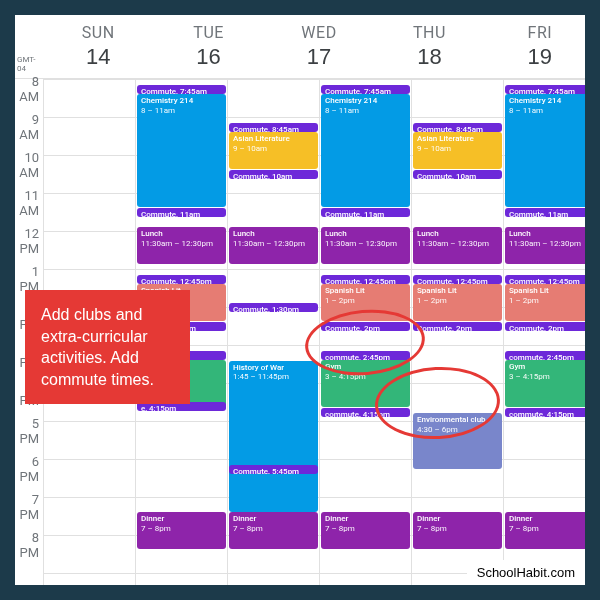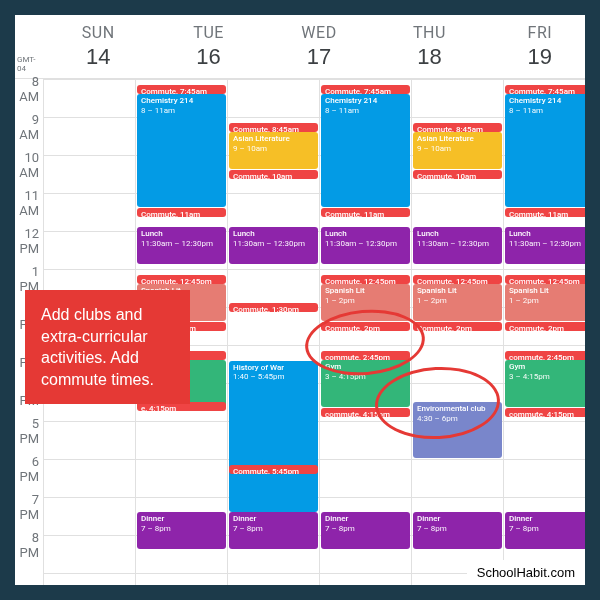--- a/index.html
+++ b/index.html
@@ -13,21 +13,21 @@
 .day-num{font-size:22px;color:#3c4043;margin-top:2px;font-family:'Google Sans',Arial}
 .grid{display:flex;position:relative}
 .time-col{width:28px}
 .time-lbl{height:38px;font-size:13px;color:#70757a;text-align:right;padding-right:4px;position:relative;top:-5px}
 .days{flex:1;display:flex;position:relative}
 .day-col{flex:1;border-left:1px solid #e0e0e0;position:relative}
 .hour-line{height:38px;border-top:1px solid #e0e0e0}
 .ev{position:absolute;left:1px;right:1px;border-radius:3px;color:#fff;font-size:8px;padding:2px 4px;overflow:hidden;line-height:1.2}
 .ev .ttl{font-weight:500}
 .ev .tm{font-size:8px;opacity:.95}
-.c-red{background:#ef4444}
+.c-red{background:#6d28d9}
 .c-blue{background:#039be5}
 .c-yellow{background:#f6bf26}
 .c-purple{background:#8e24aa}
 .c-salmon{background:#e67c73}
 .c-green{background:#33b679}
 .c-slate{background:#7986cb}
 .overlay{position:absolute;background:#e53935;color:#fff;padding:14px 16px;font-size:16px;line-height:1.35;font-family:Arial;left:10px;top:275px;width:165px;z-index:50}
 .watermark{position:absolute;right:15px;bottom:15px;background:#fff;color:#000;padding:5px 10px;font-size:13px;font-family:Arial;z-index:60}
 .circle{position:absolute;border:3px solid #e53935;border-radius:50%;z-index:40;pointer-events:none}
 </style>
@@ -176,21 +176,21 @@
             </div>
             <div class="ev c-purple" style="top: 148.2px; height: 37px;">
               <div class="ttl">Lunch</div>
               <div class="tm">11:30am – 12:30pm</div>
             </div>
             <div class="ev c-red" style="top: 224.2px; height: 9px;">
               <div class="ttl">Commute, 1:30pm</div>
             </div>
             <div class="ev c-blue" style="top: 233.7px; height: 151px; margin-top: 48px;">
               <div class="ttl">History of War</div>
-              <div class="tm">1:40 – 5:45pm</div>
+              <div class="tm">1:45 – 11:45pm</div>
             </div>
             <div class="ev c-red" style="top: 385.7px; height: 9px;">
               <div class="ttl">Commute, 5:45pm</div>
             </div>
             <div class="ev c-purple" style="top: 433.2px; height: 37px;">
               <div class="ttl">Dinner</div>
               <div class="tm">7 – 8pm</div>
             </div>
           </div>
           <div class="day-col">
@@ -279,21 +279,21 @@
             <div class="ev c-red" style="top: 195.7px; height: 9px;">
               <div class="ttl">Commute, 12:45pm</div>
             </div>
             <div class="ev c-salmon" style="top: 205.2px; height: 37px;">
               <div class="ttl">Spanish Lit</div>
               <div class="tm">1 – 2pm</div>
             </div>
             <div class="ev c-red" style="top: 243.2px; height: 9px;">
               <div class="ttl">Commute, 2pm</div>
             </div>
-            <div class="ev c-slate" style="top: 323px; height: 56px;">
+            <div class="ev c-slate" style="top: 334px; height: 56px;">
               <div class="ttl">Environmental club</div>
               <div class="tm">4:30 – 6pm</div>
             </div>
             <div class="ev c-purple" style="top: 433.2px; height: 37px;">
               <div class="ttl">Dinner</div>
               <div class="tm">7 – 8pm</div>
             </div>
           </div>
           <div class="day-col">
             <div class="hour-line"></div>

